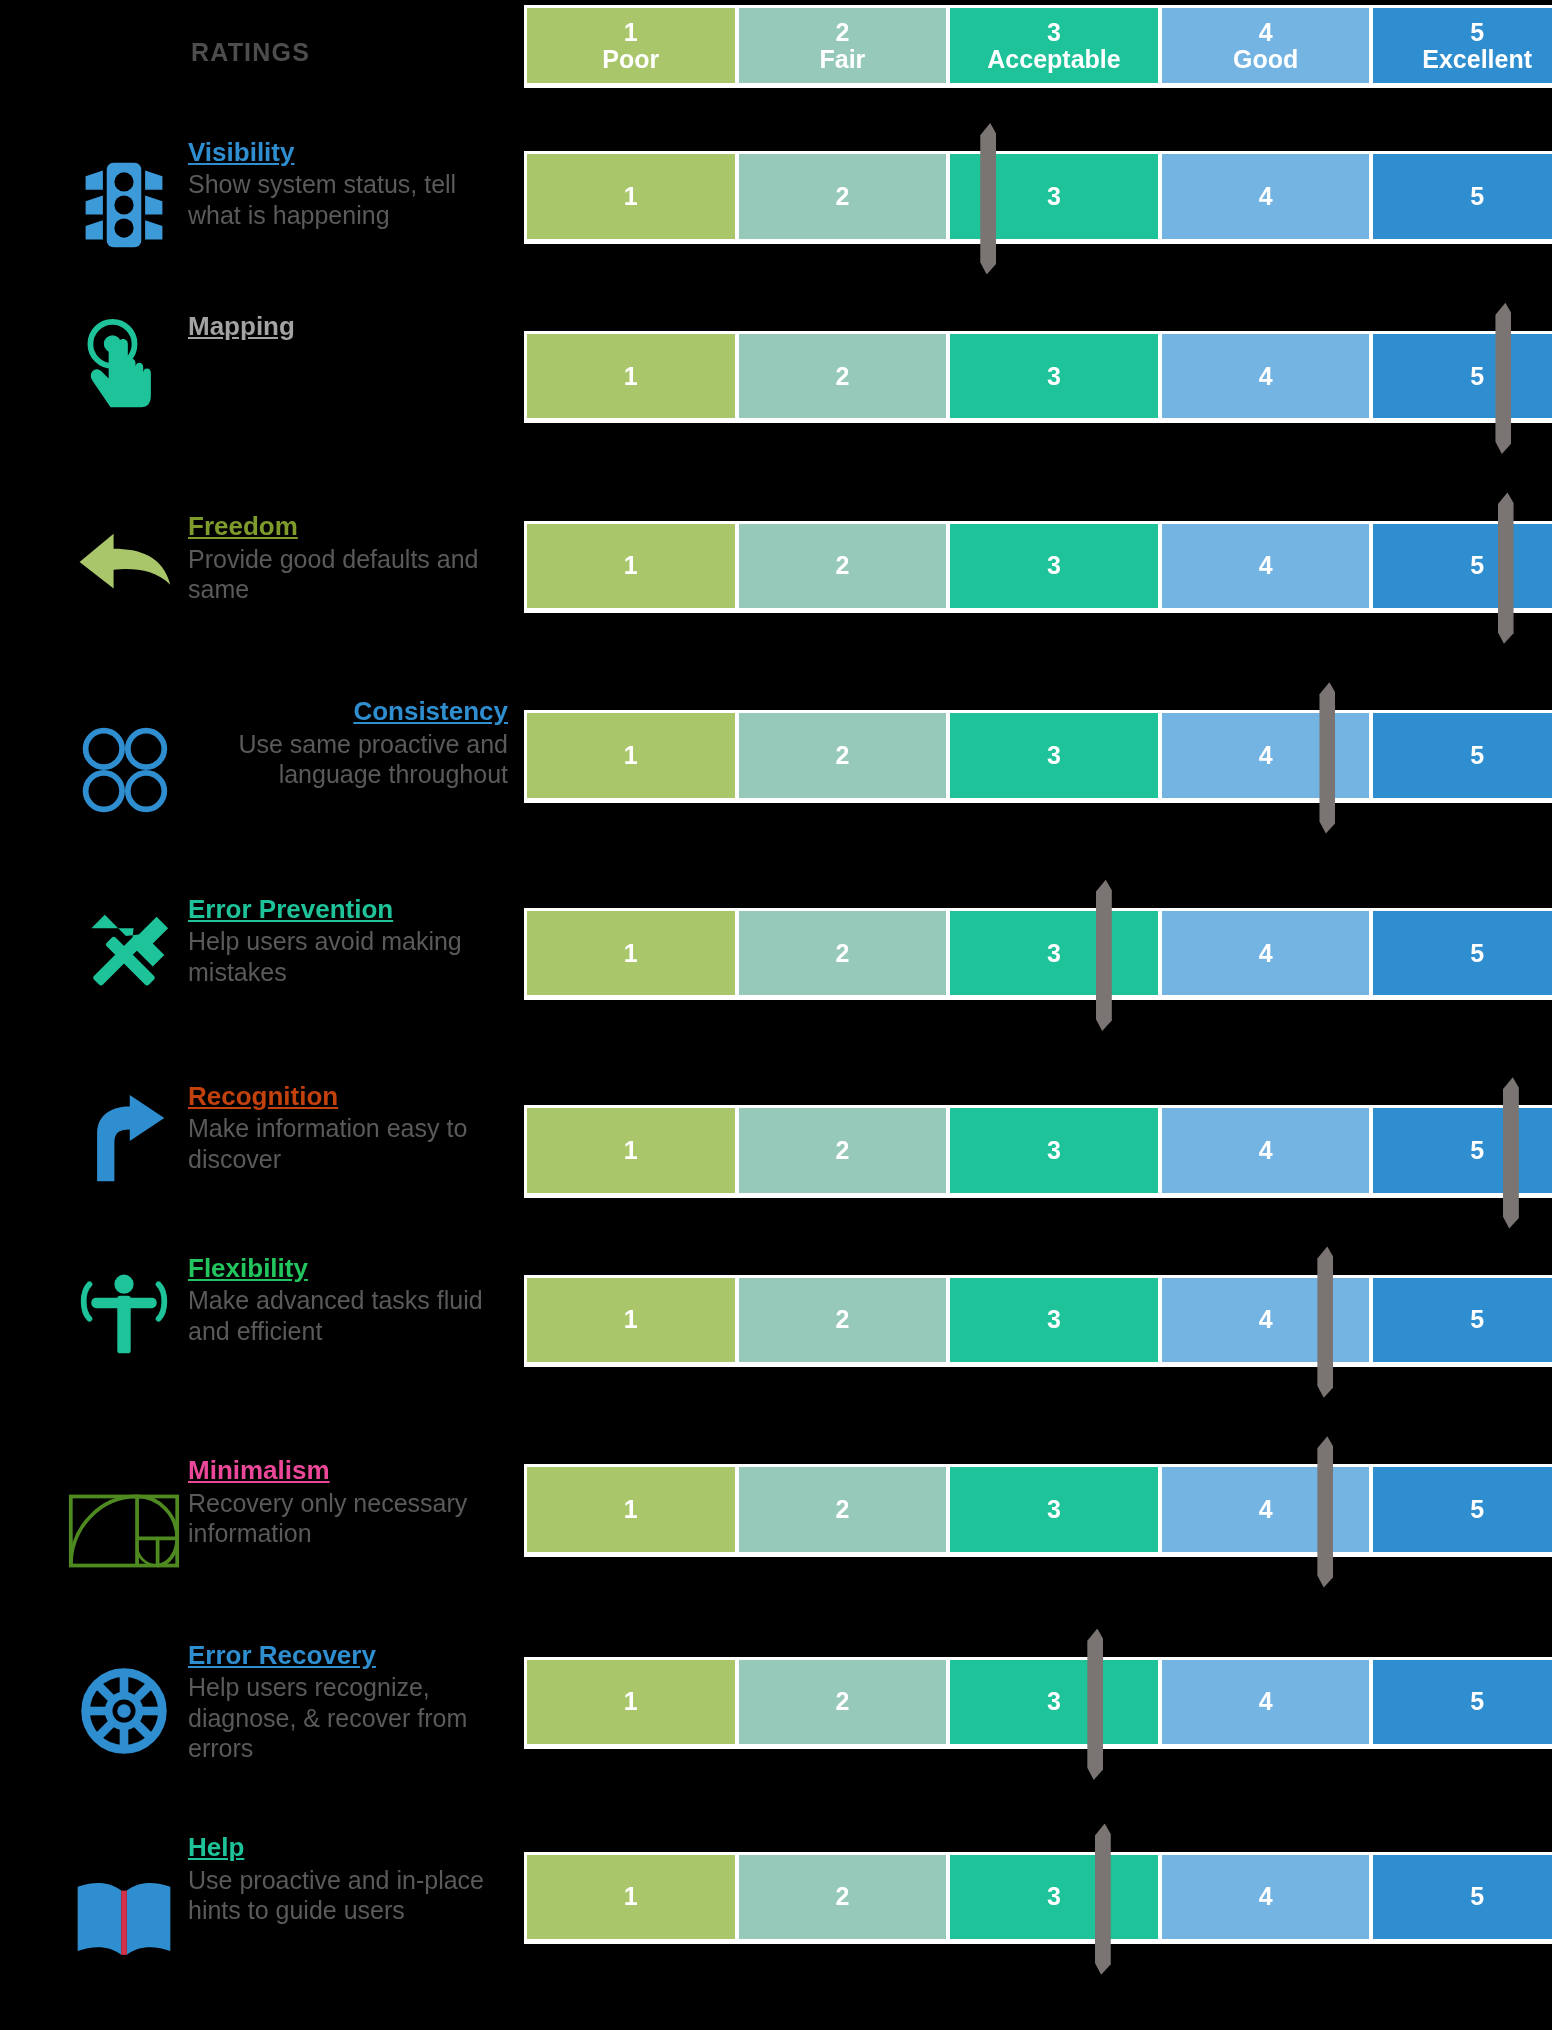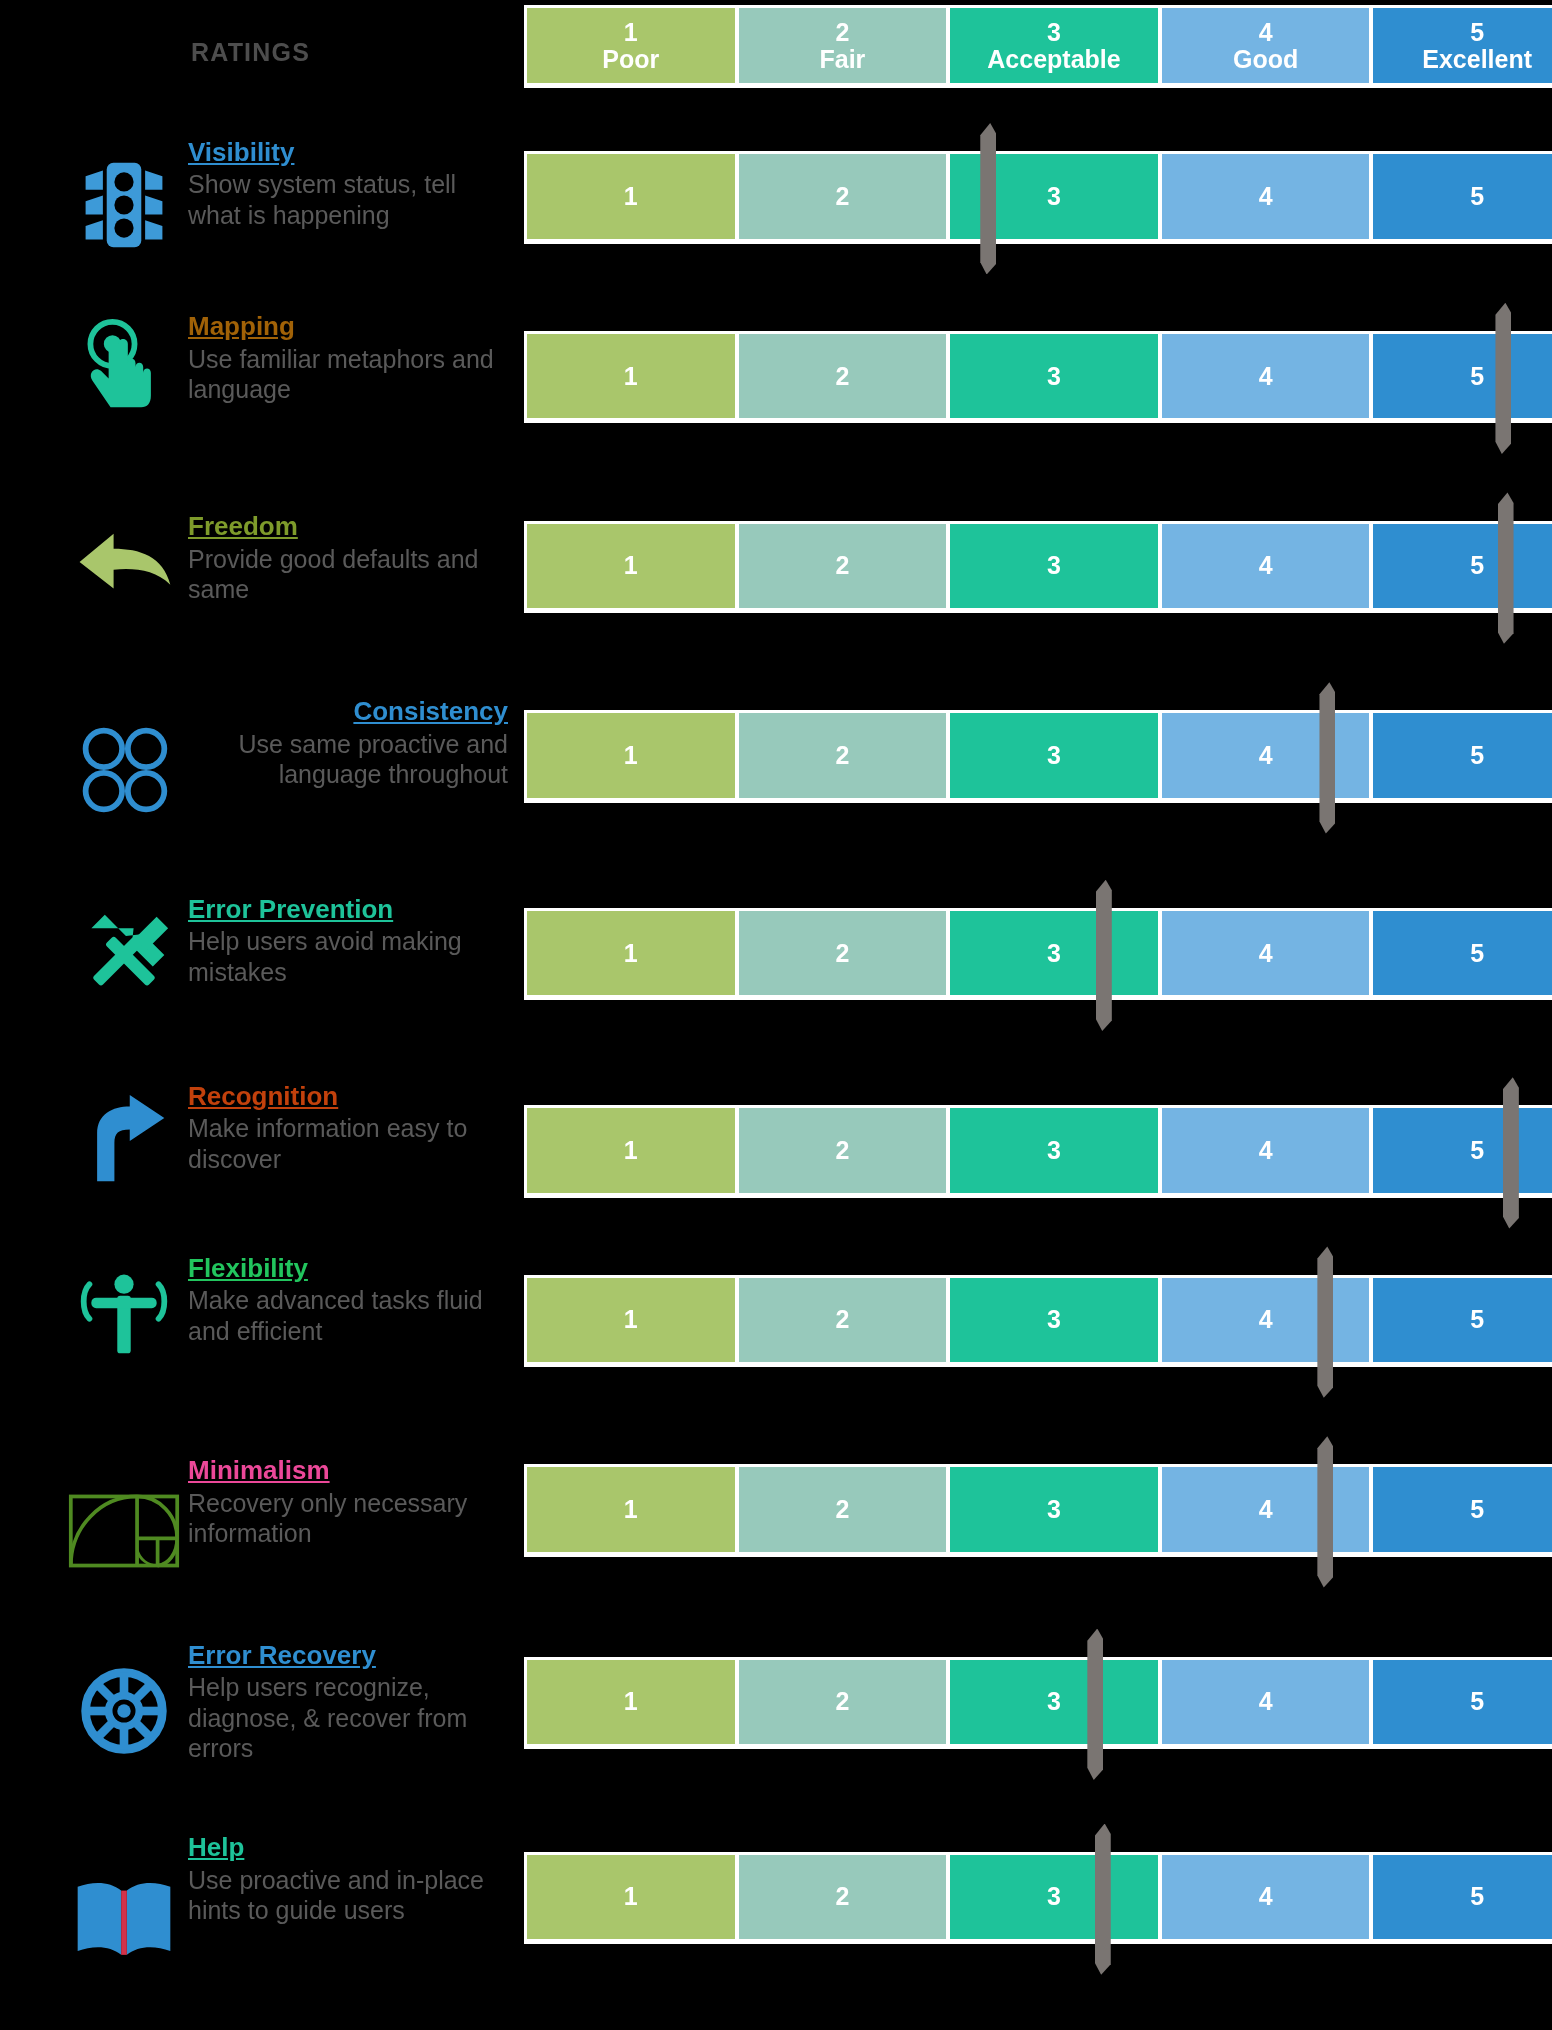--- a/index.html
+++ b/index.html
@@ -188,22 +188,21 @@
         <div class="icon-box" style="top: 300.076px; height: 133.367px;">
           <svg viewBox="0 0 100 100" width="96" height="96">
         <circle cx="38" cy="26" r="23" fill="none" stroke="#1ec39a" stroke-width="6"></circle>
         <circle cx="38" cy="26" r="9" fill="#1ec39a"></circle>
         <path d="M34 26 L34 62 L26 54 C20 49 12 56 17 64 L36 92 L68 92 C74 92 78 88 78 80
                  L78 56 C78 50 70 50 70 56 L70 50 C70 44 62 44 62 50 L62 46
                  C62 40 54 40 54 46 L54 26 C54 19 44 19 44 26 Z" fill="#1ec39a"></path>
       </svg>
         </div>
         <div class="text-box" style="top: 310.335px;">
-          <div><a class="principle" href="#" style="color:#a16207">Mapping</a></div>
-     <div class="desc">Use familiar metaphors and language</div>
+          <div><a class="principle" href="#" style="color:#a3a3a3">Mapping</a></div>
         </div>
         <div class="bar-wrap" style="top: 330.853px; height: 92.331px;">
           <div class="bar">
             <div class="seg" style="background: rgb(169, 198, 107);">1</div>
             <div class="seg" style="background: rgb(151, 201, 187);">2</div>
             <div class="seg" style="background: rgb(30, 195, 154);">3</div>
             <div class="seg" style="background: rgb(116, 180, 227);">4</div>
             <div class="seg" style="background: rgb(47, 142, 208);">5</div>
           </div>
         </div>

